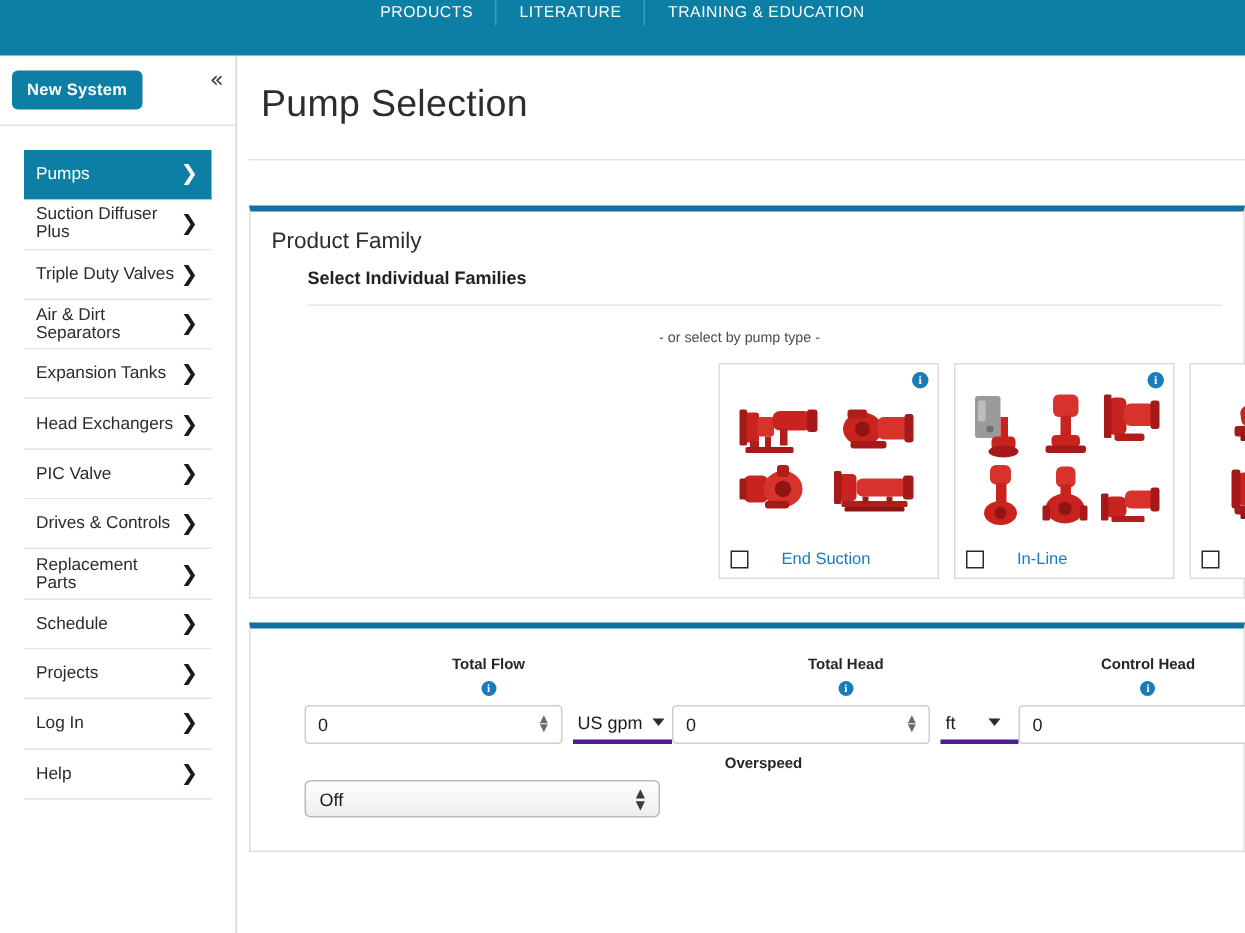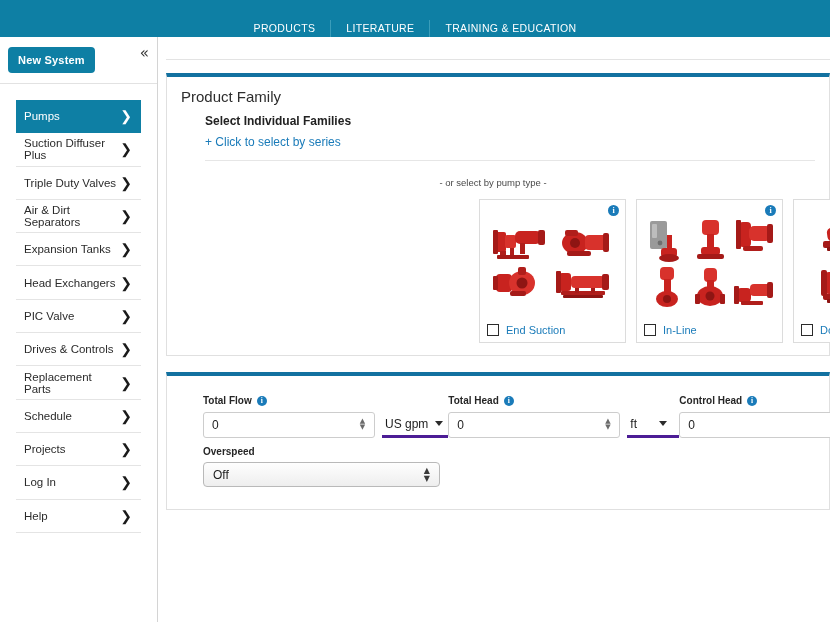--- a/index.html
+++ b/index.html
@@ -10,21 +10,21 @@
     background: #ffffff;
     font-family: "Liberation Sans", sans-serif;
     -webkit-font-smoothing: antialiased;
   }
 
   
   .topnav {
     height: 37px;
     background: #0e7fa4;
     display: flex;
-    align-items: flex-end;
+    align-items: flex-start;
     justify-content: center;
     gap: 0;
     position: relative;
     z-index: 20;
   }
   .topnav-inner { display: flex; align-items: center; height: 17px; }
   .topnav-item {
     color: #ffffff;
     font-size: 10.5px;
     letter-spacing: 0.35px;
@@ -130,21 +130,21 @@
     background: #e3e3e3;
   }
 
   
   .panel {
     border-top: 4px solid #1271a0;
     border-left: 1px solid #e0e0e0;
     border-right: 1px solid #e0e0e0;
     border-bottom: 1px solid #e0e0e0;
     background: #ffffff;
-    margin-top: 13px;
+    margin-top: 30px;
     position: relative;
   }
   .panel-title {
     font-size: 15px;
     color: #2d2d2d;
     padding: 11px 0 6px 14px;
     margin: 0;
     font-weight: normal;
   }
   .panel-body { padding: 0 14px 12px 14px; position: relative; }
@@ -219,21 +219,21 @@
     grid-template-columns: 1fr 1fr 1fr;
     gap: 1px;
   }
   .thumbgrid.one { grid-template-columns: 1fr; gap: 5px; }
   .card-foot {
     position: absolute;
     left: 7px;
     bottom: 6px;
     display: flex;
     align-items: center;
-    gap: 7px;
+    gap: 22px;
   }
   .chk {
     width: 12px; height: 12px;
     border: 1.6px solid #2b2b2b;
     background: #fff;
     flex: 0 0 12px;
     cursor: pointer;
   }
   .card-label {
     font-size: 11px;
@@ -254,20 +254,21 @@
   .field-col { position: relative; }
   .fld-label {
     font-size: 10px;
     color: #262626;
     font-weight: bold;
     margin-bottom: 6px;
     display: flex;
     align-items: center;
     gap: 5px;
     white-space: nowrap;
+    flex-direction: column;
   }
   .ibadge {
     width: 10px; height: 10px;
     border-radius: 50%;
     background: #1a7bb9;
     color: #fff;
     font-size: 7.5px;
     font-weight: bold;
     line-height: 10px;
     text-align: center;
@@ -418,27 +419,27 @@
       </li>
       <li class="nav-item">
         <span>Help</span>
         <span class="chev">❯</span>
       </li>
     </ul>
   </div>
 
   <div class="main">
 
+    <h1 class="page-title">Pump Selection</h1>
     <div class="title-rule"></div>
 
     <section class="panel">
       <h2 class="panel-title">Product Family</h2>
       <div class="panel-body">
         <div class="pf-sub">Select Individual Families</div>
-        <div class="pf-link">+ Click to select by series</div>
         <div class="pf-hr"></div>
 
         <div class="pumptype-hint">- or select by pump type -</div>
 
         <div class="card-row">
 
           <div class="ptcard">
             <span class="info-badge">i</span>
             <div class="thumbgrid">
               <div class="pump">

